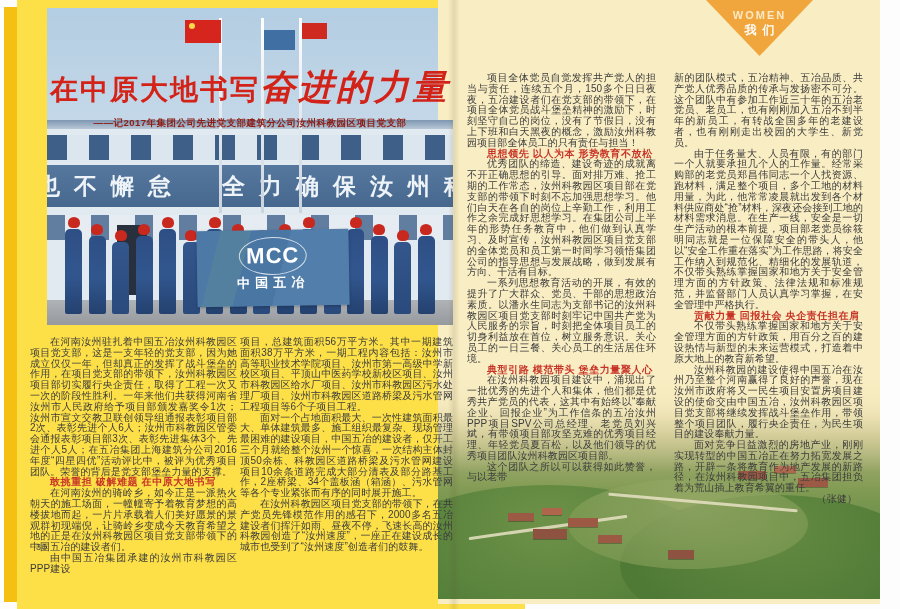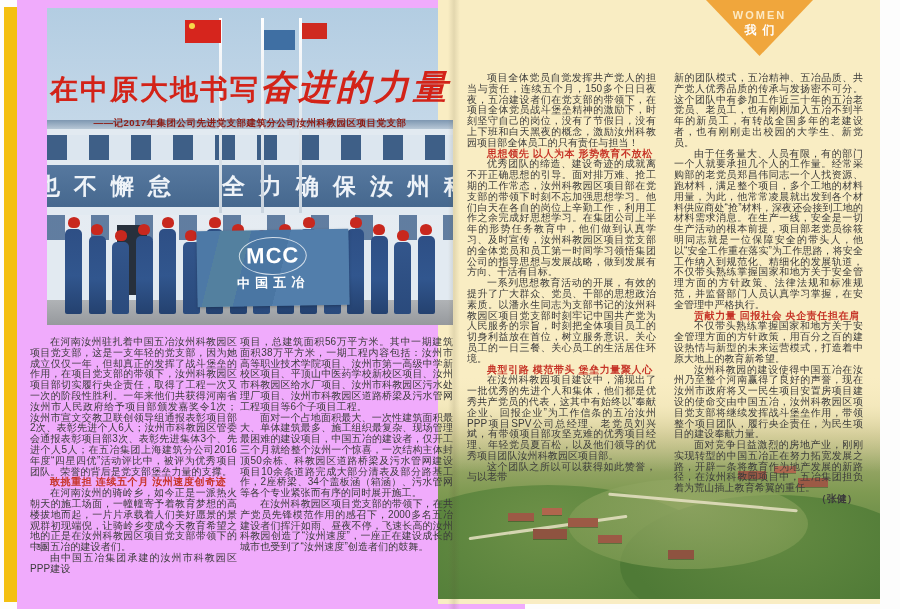--- a/index.html
+++ b/index.html
@@ -1,21 +1,21 @@
 <!DOCTYPE html>
 <html><head>
 <meta charset="utf-8">
 <style>
   html,body{margin:0;padding:0;background:#ffffff;}
   #spread{position:relative;width:900px;height:609px;background:#fdfdfd;overflow:hidden;
           font-family:"Liberation Sans",sans-serif;}
   
   .yellow-strip{position:absolute;left:4px;top:7px;width:13px;height:595px;background:#f4c011;}
   
-  .left-page{position:absolute;left:17px;top:0;width:508px;height:609px;background:#f0abfc;}
+  .left-page{position:absolute;left:17px;top:0;width:508px;height:609px;background:#fde047;}
   .photo{position:absolute;left:30px;top:8px;width:406px;height:317px;overflow:hidden;
          background:linear-gradient(180deg,#b3cde2 0%,#c6d9e9 40%,#d5e2ed 100%);}
   .pole{position:absolute;width:3px;top:10px;height:195px;z-index:2;
         background:linear-gradient(180deg,#ffffff,#c9d4de);}
   .p1{left:172px;} .p2{left:214px;} .p3{left:252px;}
   .flag-cn{position:absolute;top:12px;left:138px;width:36px;height:23px;background:#d6251d;z-index:2;}
   .flag-cn:before{content:"";position:absolute;left:4px;top:3px;width:6px;height:6px;border-radius:50%;background:#f7d949;}
   .flag-mcc-sm{position:absolute;top:22px;left:217px;width:31px;height:20px;background:#3f6fa3;z-index:2;}
   .flag-cn2{position:absolute;top:15px;left:255px;width:25px;height:16px;background:#cf2a20;z-index:2;}
   .photo-title{position:absolute;top:56px;left:0;right:0;text-align:center;z-index:6;
@@ -64,21 +64,21 @@
   .lp-col2{left:223px;top:337px;width:213px;}
   .page-num{position:absolute;left:19px;top:542px;font-size:9px;color:#4a4a4a;letter-spacing:1px;}
   
   .right-page{position:absolute;left:438px;top:0;width:442px;height:604px;background:#f9edc3;}
   .corner-tab{position:absolute;left:268px;top:0;width:107px;height:56px;background:#f0a63c;
               clip-path:polygon(0 0,100% 0,50% 100%);z-index:6;text-align:center;}
   .tab-en{margin-top:9px;font-size:11px;font-weight:bold;letter-spacing:2px;color:rgba(255,252,235,.78);}
   .tab-cn{font-size:12px;color:#ffffff;letter-spacing:6px;padding-left:6px;margin-top:1px;font-weight:bold;}
   .rp-col1{left:29px;top:73px;width:189px;}
   .rp-col2{left:236px;top:73px;width:189px;}
-  .byline{text-align:right !important;padding-right:6px;font-weight:bold;}
+  .byline{text-align:right !important;padding-right:6px;font-weight:normal;}
   
   .aerial{position:absolute;left:0;bottom:5px;width:442px;height:222px;overflow:hidden;z-index:1;
           background:linear-gradient(180deg,#e6dca6 0%,#d3cc92 14%,#b5b378 26%,#9aa768 38%,
                       #7f9a52 52%,#6a8d47 68%,#5d8340 82%,#577b3c 100%);}
   .hill{position:absolute;border-radius:50%;}
   .hill.h1{bottom:-46px;left:-70px;width:360px;height:160px;
            background:radial-gradient(ellipse at 50% 25%,#6e9148 0%,#55803a 60%,#4a7434 100%);}
   .hill.h2{bottom:-36px;right:-50px;width:310px;height:140px;
            background:radial-gradient(ellipse at 50% 25%,#648a42 0%,#4f7a36 70%);}
   .hill.h3{bottom:30px;left:130px;width:240px;height:90px;opacity:.7;
@@ -143,21 +143,21 @@
       </div>
 
       <div class="big-flag">
         <span class="mcc">MCC</span>
         <span class="flag-name">中国五冶</span>
       </div>
     </div>
 
     <div class="col lp-col1">
       <p>在河南汝州驻扎着中国五冶汝州科教园区项目党支部，这是一支年轻的党支部，因为她成立仅仅一年，但却真正的发挥了战斗堡垒的作用，在项目党支部的带领下，汝州科教园区项目部切实履行央企责任，取得了工程一次又一次的阶段性胜利。一年来他们共获得河南省汝州市人民政府给予项目部颁发嘉奖令1次；汝州市宣文交教卫联创领导组通报表彰项目部2次、表彰先进个人6人；汝州市科教园区管委会通报表彰项目部3次、表彰先进集体3个、先进个人5人；在五冶集团上海建筑分公司2016年度“四星四优”活动评比中，被评为优秀项目团队。荣誉的背后是党支部堡垒力量的支撑。</p>
-      <p class="rh">敢挑重担 连续五个月 汝州速度创奇迹</p>
+      <p class="rh">敢挑重担 破解难题 在中原大地书写</p>
       <p>在河南汝州的骑岭乡，如今正是一派热火朝天的施工场面，一幢幢寄予着教育梦想的高楼拔地而起，一片片承载着人们美好愿景的景观群初现端倪，让骑岭乡变成今天教育希望之地的正是在汝州科教园区项目党支部带领下的中国五冶的建设者们。</p>
       <p>由中国五冶集团承建的汝州市科教园区PPP建设</p>
     </div>
     <div class="col lp-col2">
       <p class="noindent">项目，总建筑面积56万平方米。其中一期建筑面积38万平方米，一期工程内容包括：汝州市高等职业技术学院项目、汝州市第一高级中学新校区项目、平顶山中医药学校新校区项目、汝州市科教园区给水厂项目、汝州市科教园区污水处理厂项目、汝州市科教园区道路桥梁及污水管网工程项目等6个子项目工程。</p>
       <p>面对一个占地面积最大、一次性建筑面积最大、单体建筑最多、施工组织最复杂、现场管理最困难的建设项目，中国五冶的建设者，仅开工三个月就给整个汝州一个惊喜，一次结构主体封顶50余栋、科教园区道路桥梁及污水管网建设项目10余条道路完成大部分清表及部分路基工作，2座桥梁、34个盖板涵（箱涵）、污水管网等各个专业紧张而有序的同时展开施工。</p>
       <p>在汝州科教园区项目党支部的带领下，在共产党员先锋模范作用的感召下，2000多名五冶建设者们挥汗如雨、昼夜不停，飞速长高的汝州科教园创造了“汝州速度”，一座正在建设成长的城市也受到了“汝州速度”创造者们的鼓舞。</p>
     </div>
     <div class="page-num">30</div>
   </div>

